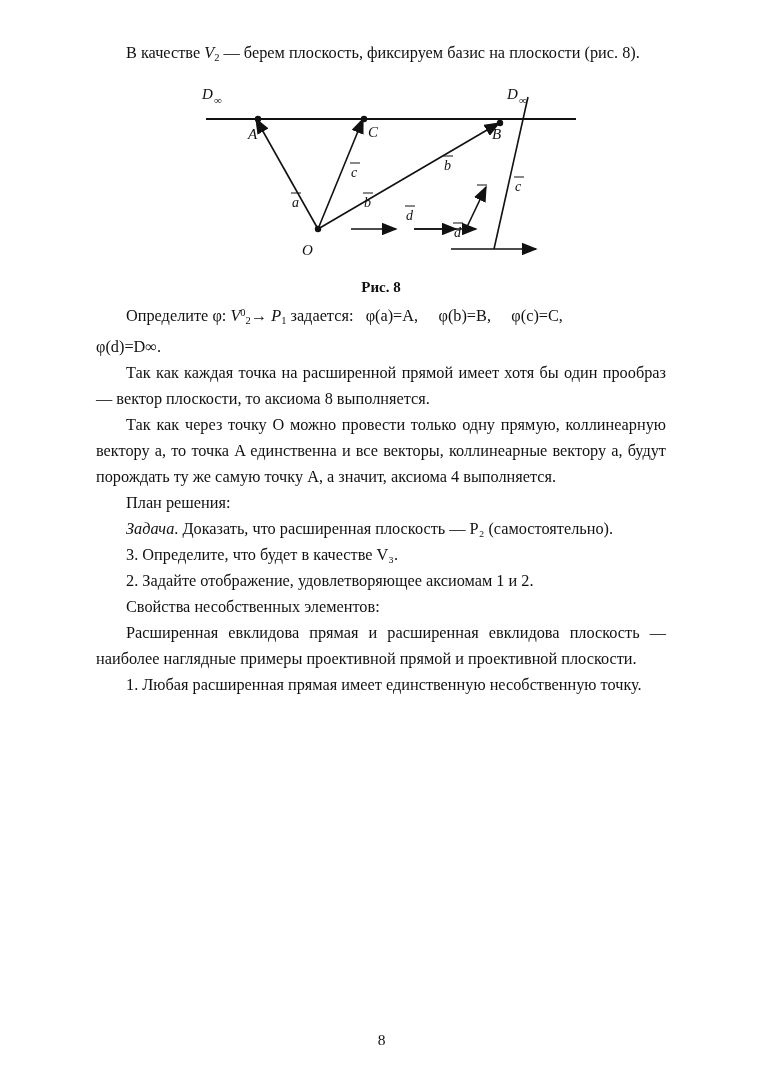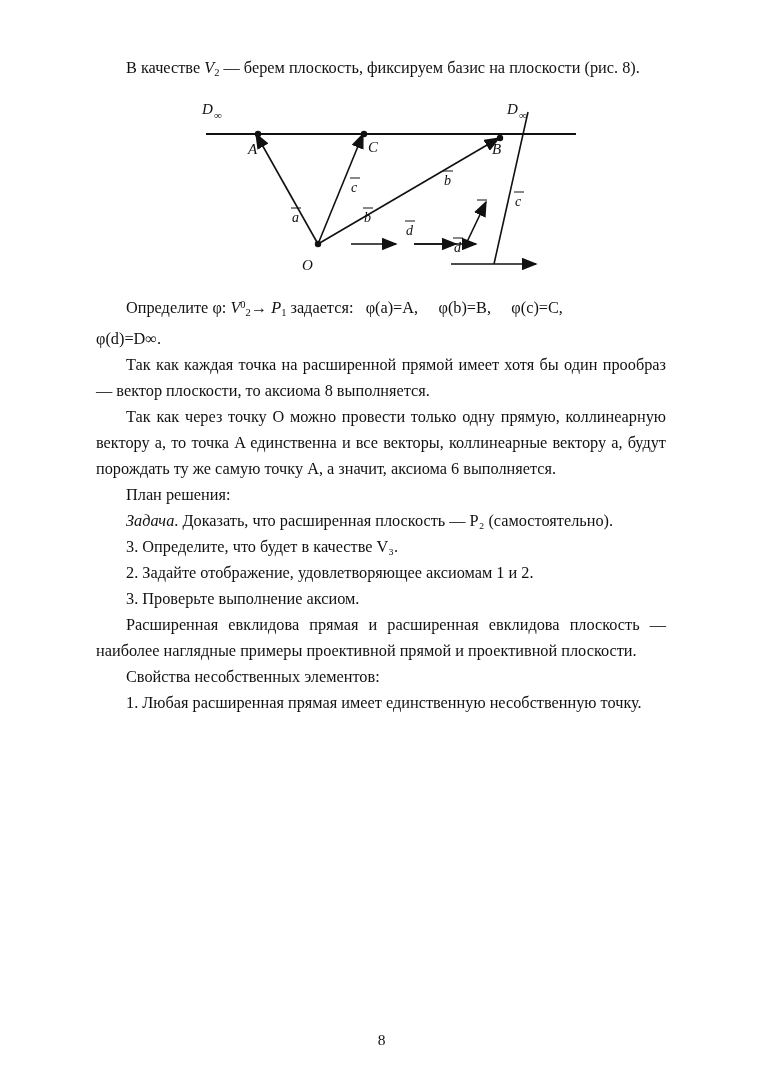--- a/index.html
+++ b/index.html
@@ -17,21 +17,21 @@
   }
   .page {
     position: absolute;
     left: 0; top: 0;
     width: 763px;
     height: 1079px;
   }
   .content {
     position: absolute;
     left: 96px;
-    top: 55px;
+    top: 40px;
     width: 570px;
   }
   p.para {
     margin: 0 0 0 0;
     font-size: 16.3px;
     line-height: 26px;
     text-align: justify;
     text-indent: 30px;
     hyphens: manual;
   }
@@ -136,39 +136,39 @@
             <line x1="347" y1="79" x2="357" y2="79" stroke="#111" stroke-width="1"></line>
           <text x="382" y="122">a</text>
             <line x1="381" y1="108" x2="391" y2="108" stroke="#111" stroke-width="1"></line>
           <text x="419" y="114">c</text>
             <line x1="418" y1="100" x2="428" y2="100" stroke="#111" stroke-width="1"></line>
           <text x="358" y="160">d</text>
             <line x1="357" y1="146" x2="367" y2="146" stroke="#111" stroke-width="1"></line>
         </g>
       </svg>
     </div>
+    <div class="fig-caption">Рис. 8</div>
 
     <p class="para">
       <span>Определите φ: </span><span class="it">V</span><sup class="s">0</sup><sub class="s">2</sub><span>→ </span><span class="it">P</span><sub class="s">1</sub><span> задается:</span>&nbsp;&nbsp;&nbsp;<span>φ(a)=A,</span>&nbsp;&nbsp;&nbsp;&nbsp;&nbsp;<span>φ(b)=B,</span>&nbsp;&nbsp;&nbsp;&nbsp;&nbsp;<span>φ(c)=C,</span>
     </p>
     <p class="para noindent">
       <span>φ(d)=D∞.</span>
     </p>
 
     <p class="para">Так как каждая точка на расширенной прямой имеет хотя бы один прообраз — вектор плоскости, то аксиома 8 выполняется.</p>
-    <p class="para">Так как через точку O можно провести только одну прямую, коллинеарную вектору a, то точка A единственна и все векторы, коллинеарные вектору a, будут порождать ту же самую точку A, а значит, аксиома 6 выполняется.</p>
+    <p class="para">Так как через точку O можно провести только одну прямую, коллинеарную вектору a, то точка A единственна и все векторы, коллинеарные вектору a, будут порождать ту же самую точку A, а значит, аксиома 4 выполняется.</p>
 
     <p class="para">План решения:</p>
 
     <p class="para">
       <span class="it">Задача</span><span>. Доказать, что расширенная плоскость — P₂ (самостоятельно).</span>
     </p>
     <p class="para">3. Определите, что будет в качестве V₃.</p>
     <p class="para">2. Задайте отображение, удовлетворяющее аксиомам 1 и 2.</p>
-    <p class="para">3. Проверьте выполнение аксиом.</p>
 
+    <p class="para">Свойства несобственных элементов:</p>
     <p class="para">Расширенная евклидова прямая и расширенная евклидова плоскость — наиболее наглядные примеры проективной прямой и проективной плоскости.</p>
-    <p class="para">Свойства несобственных элементов:</p>
     <p class="para">1. Любая расширенная прямая имеет единственную несобственную точку.</p>
   </div>
 
   <div class="page-number">8</div>
 </div>
 
 </body></html>

